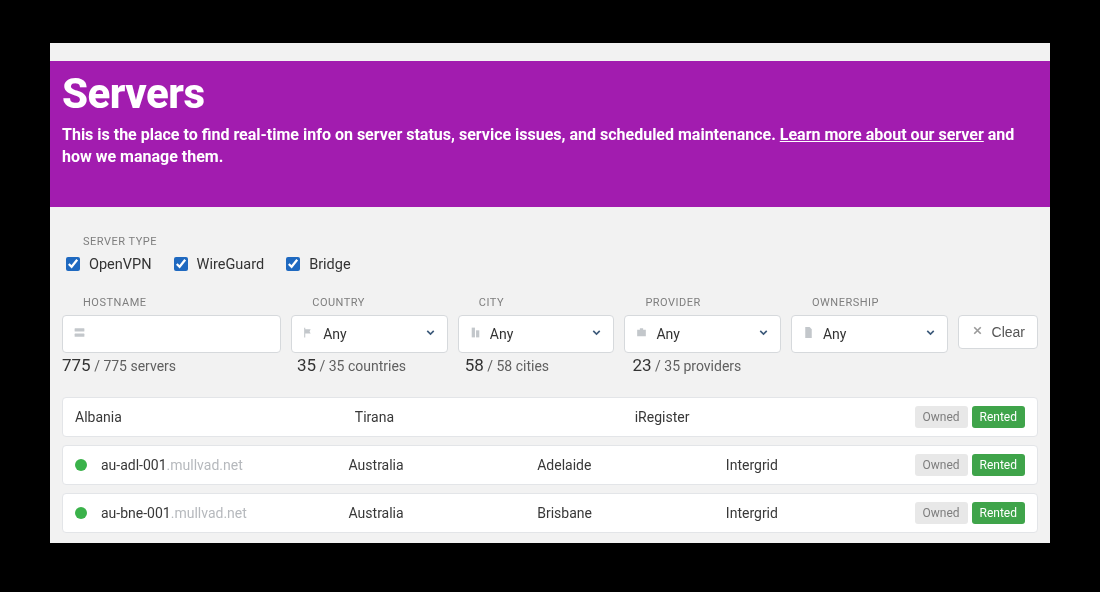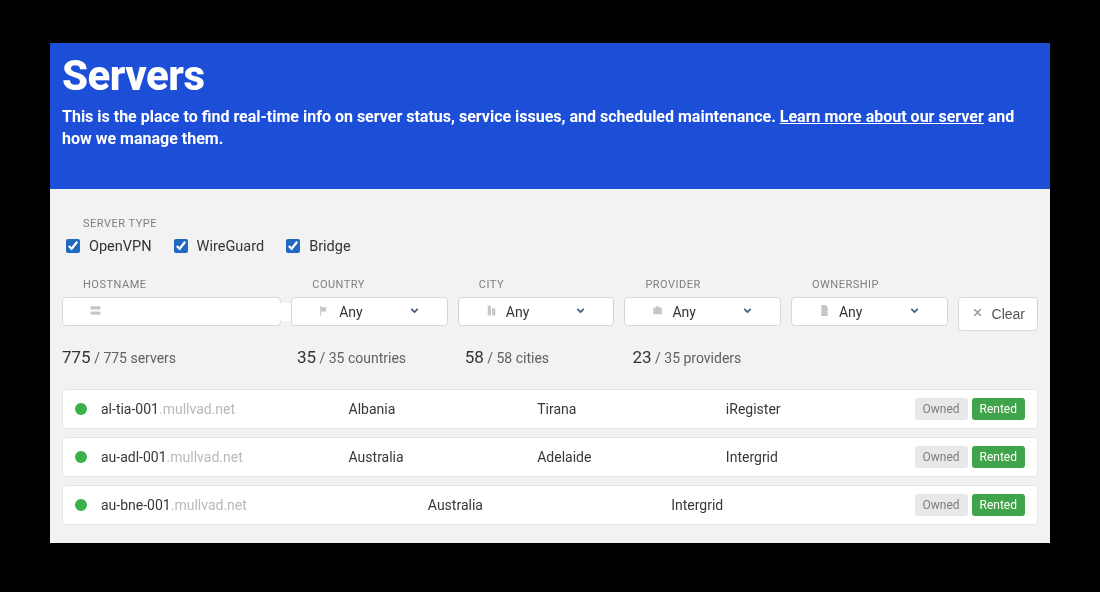--- a/index.html
+++ b/index.html
@@ -15,23 +15,24 @@
   .page {
     position: absolute;
     left: 50px;
     top: 43px;
     width: 1000px;
     height: 500px;
     background: #f2f2f2;
     overflow: hidden;
   }
   .hero {
-    background: #1d4ed8;
+    background: #a21caf;
     color: #fff;
     padding: 8px 12px 40px 12px;
+    margin-top: 18px;
   }
   .hero h1 {
     margin: 0 0 6px 0;
     font-size: 42px;
     font-weight: 800;
     letter-spacing: -0.5px;
   }
   .hero p {
     margin: 0;
     font-size: 16px;
@@ -55,27 +56,27 @@
     margin-left: 21px;
   }
   .checkbox-row { display: flex; gap: 18px; align-items: center; margin-bottom: 22px; }
   .chk { display: flex; align-items: center; gap: 6px; font-size: 14.5px; color: #333; }
   .chk input { accent-color: #1f69c0; width: 14px; height: 14px; }
   .filters { display: flex; gap: 0; }
   .filter-col { flex: 1; min-width: 0; padding-right: 10px; }
   .filter-col.last-col { flex: 0 0 auto; padding-right: 0; }
   .input-box, .select-box {
     width: 100%;
-    height: 29px;
+    height: 38px;
     background: #fff;
     border: 1px solid #d6d9dc;
     border-radius: 4px;
     display: flex;
     align-items: center;
-    padding: 0 26px;
+    padding: 0 10px;
     position: relative;
     font-size: 14px;
     color: #333;
   }
   .input-box input {
     border: none;
     outline: none;
     flex: 1;
     font-size: 14px;
     color: #333;
@@ -95,21 +96,21 @@
     border: 1px solid #d6d9dc;
     border-radius: 4px;
     display: inline-flex;
     align-items: center;
     gap: 8px;
     padding: 0 12px;
     font-size: 14px;
     color: #555;
     cursor: pointer;
   }
-  .stats { display: flex; margin-top: 16px; justify-content: flex-end; }
+  .stats { display: flex; margin-top: 2px; justify-content: flex-end; }
   .stat { flex: 1; font-size: 14px; color: #606060; }
   .stat .big { color: #333; font-size: 17px; font-weight: 400; }
   .rows { margin-top: 22px; display: flex; flex-direction: column; gap: 8px; }
   .row {
     background: #fff;
     border: 1px solid #e3e5e8;
     border-radius: 4px;
     height: 40px;
     display: flex;
     align-items: center;
@@ -267,24 +268,20 @@
       </div>
       <div class="stat">
         <span class="big">23</span><span> / 35 providers</span>
       </div>
       <div class="stat" style="flex:1;"></div>
       <div style="flex:0 0 70px;"></div>
     </div>
 
     <div class="rows" id="rows">
         <div class="row">
-          <div class="cell host-cell">
-            <span class="status-dot"></span>
-            <span class="hostname"><span>al-tia-001</span><span class="domain">.mullvad.net</span></span>
-          </div>
           <div class="cell">Albania</div>
           <div class="cell">Tirana</div>
           <div class="cell">iRegister</div>
           <div class="badges">
             <span class="badge owned">Owned</span>
             <span class="badge rented">Rented</span>
           </div>
         </div>
         <div class="row">
           <div class="cell host-cell">
@@ -298,20 +295,21 @@
             <span class="badge owned">Owned</span>
             <span class="badge rented">Rented</span>
           </div>
         </div>
         <div class="row">
           <div class="cell host-cell">
             <span class="status-dot"></span>
             <span class="hostname"><span>au-bne-001</span><span class="domain">.mullvad.net</span></span>
           </div>
           <div class="cell">Australia</div>
+          <div class="cell">Brisbane</div>
           <div class="cell">Intergrid</div>
           <div class="badges">
             <span class="badge owned">Owned</span>
             <span class="badge rented">Rented</span>
           </div>
         </div>
       </div>
 
   </div>
 </div>

